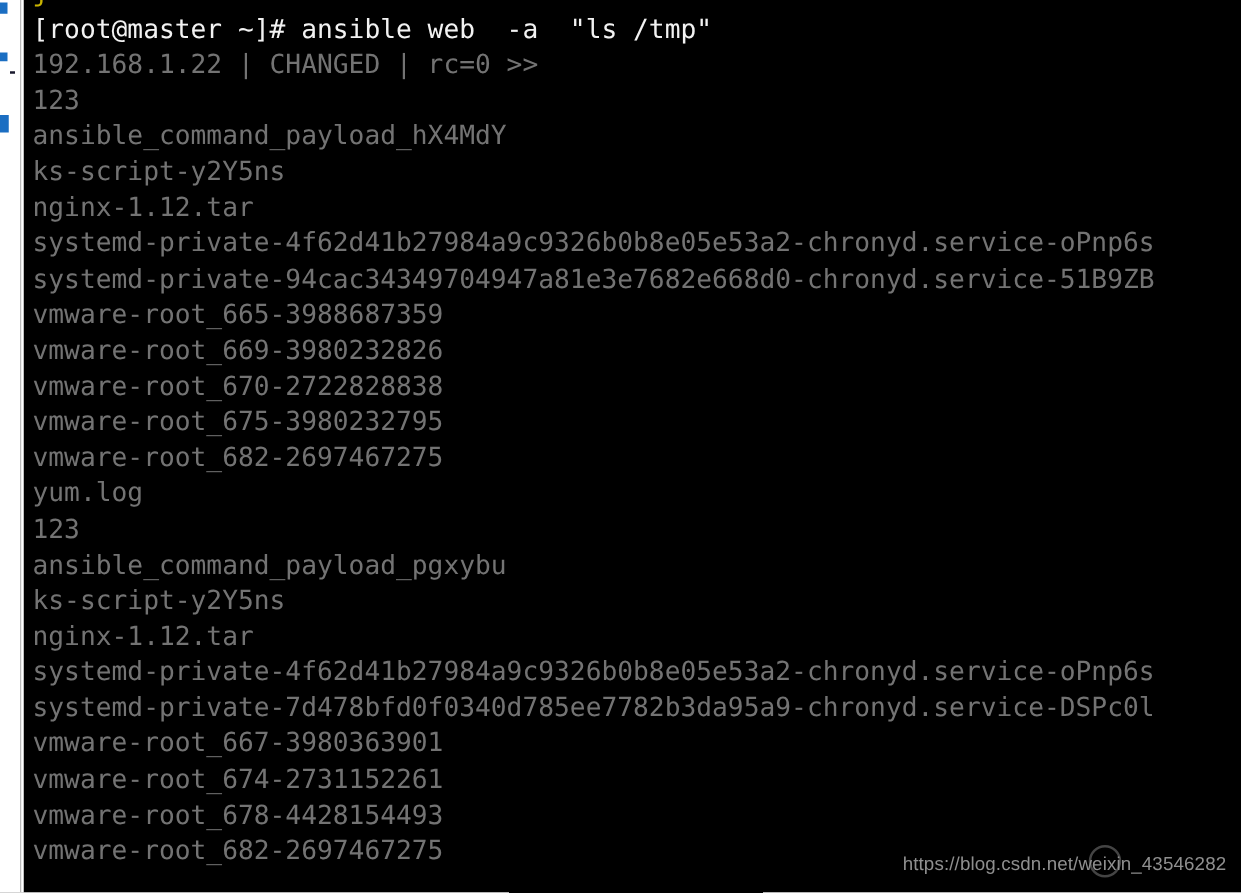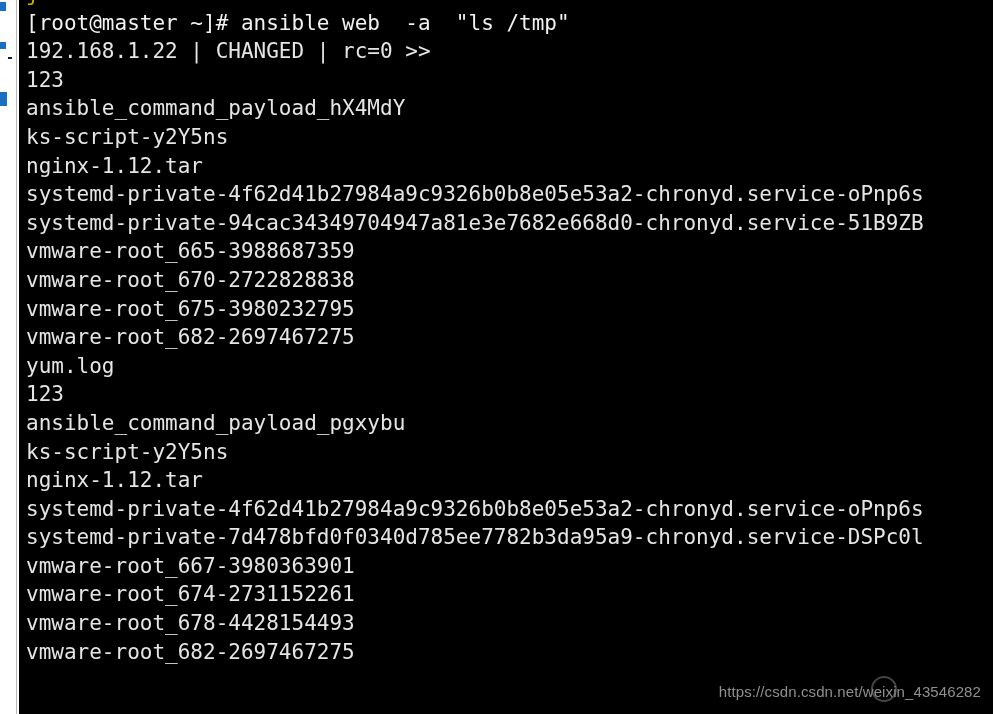--- a/index.html
+++ b/index.html
@@ -71,21 +71,21 @@
     top: -20px;
   }
 
   .line {
     display: block;
     height: 28.6px;
     line-height: 28.6px;
     font-size: 21px;
     letter-spacing: 0px;
     white-space: pre;
-    color: #e5e5e5;
+    color: #737373;
   }
   .line.cmd {
     color: #f2f2f2;
   }
   .line.clip {
     color: #c9b400;
   }
 
   
   .watermark {
@@ -131,35 +131,36 @@
       <span class="line cmd">[root@master ~]# ansible web  -a  "ls /tmp"</span>
 
       <span class="line">192.168.1.22 | CHANGED | rc=0 &gt;&gt;</span>
       <span class="line">123</span>
       <span class="line">ansible_command_payload_hX4MdY</span>
       <span class="line">ks-script-y2Y5ns</span>
       <span class="line">nginx-1.12.tar</span>
       <span class="line">systemd-private-4f62d41b27984a9c9326b0b8e05e53a2-chronyd.service-oPnp6s</span>
       <span class="line">systemd-private-94cac34349704947a81e3e7682e668d0-chronyd.service-51B9ZB</span>
       <span class="line">vmware-root_665-3988687359</span>
+      <span class="line">vmware-root_669-3980232826</span>
       <span class="line">vmware-root_670-2722828838</span>
       <span class="line">vmware-root_675-3980232795</span>
       <span class="line">vmware-root_682-2697467275</span>
       <span class="line">yum.log</span>
 
       <span class="line">123</span>
       <span class="line">ansible_command_payload_pgxybu</span>
       <span class="line">ks-script-y2Y5ns</span>
       <span class="line">nginx-1.12.tar</span>
       <span class="line">systemd-private-4f62d41b27984a9c9326b0b8e05e53a2-chronyd.service-oPnp6s</span>
       <span class="line">systemd-private-7d478bfd0f0340d785ee7782b3da95a9-chronyd.service-DSPc0l</span>
       <span class="line">vmware-root_667-3980363901</span>
       <span class="line">vmware-root_674-2731152261</span>
       <span class="line">vmware-root_678-4428154493</span>
       <span class="line">vmware-root_682-2697467275</span>
 
     </div>
 
     <div class="watermark-logo"></div>
-    <div class="watermark">https://csdn.csdn.net/weixin_43546282</div>
+    <div class="watermark">https://blog.csdn.net/weixin_43546282</div>
   </div>
 
 </div>
 
 </body></html>

